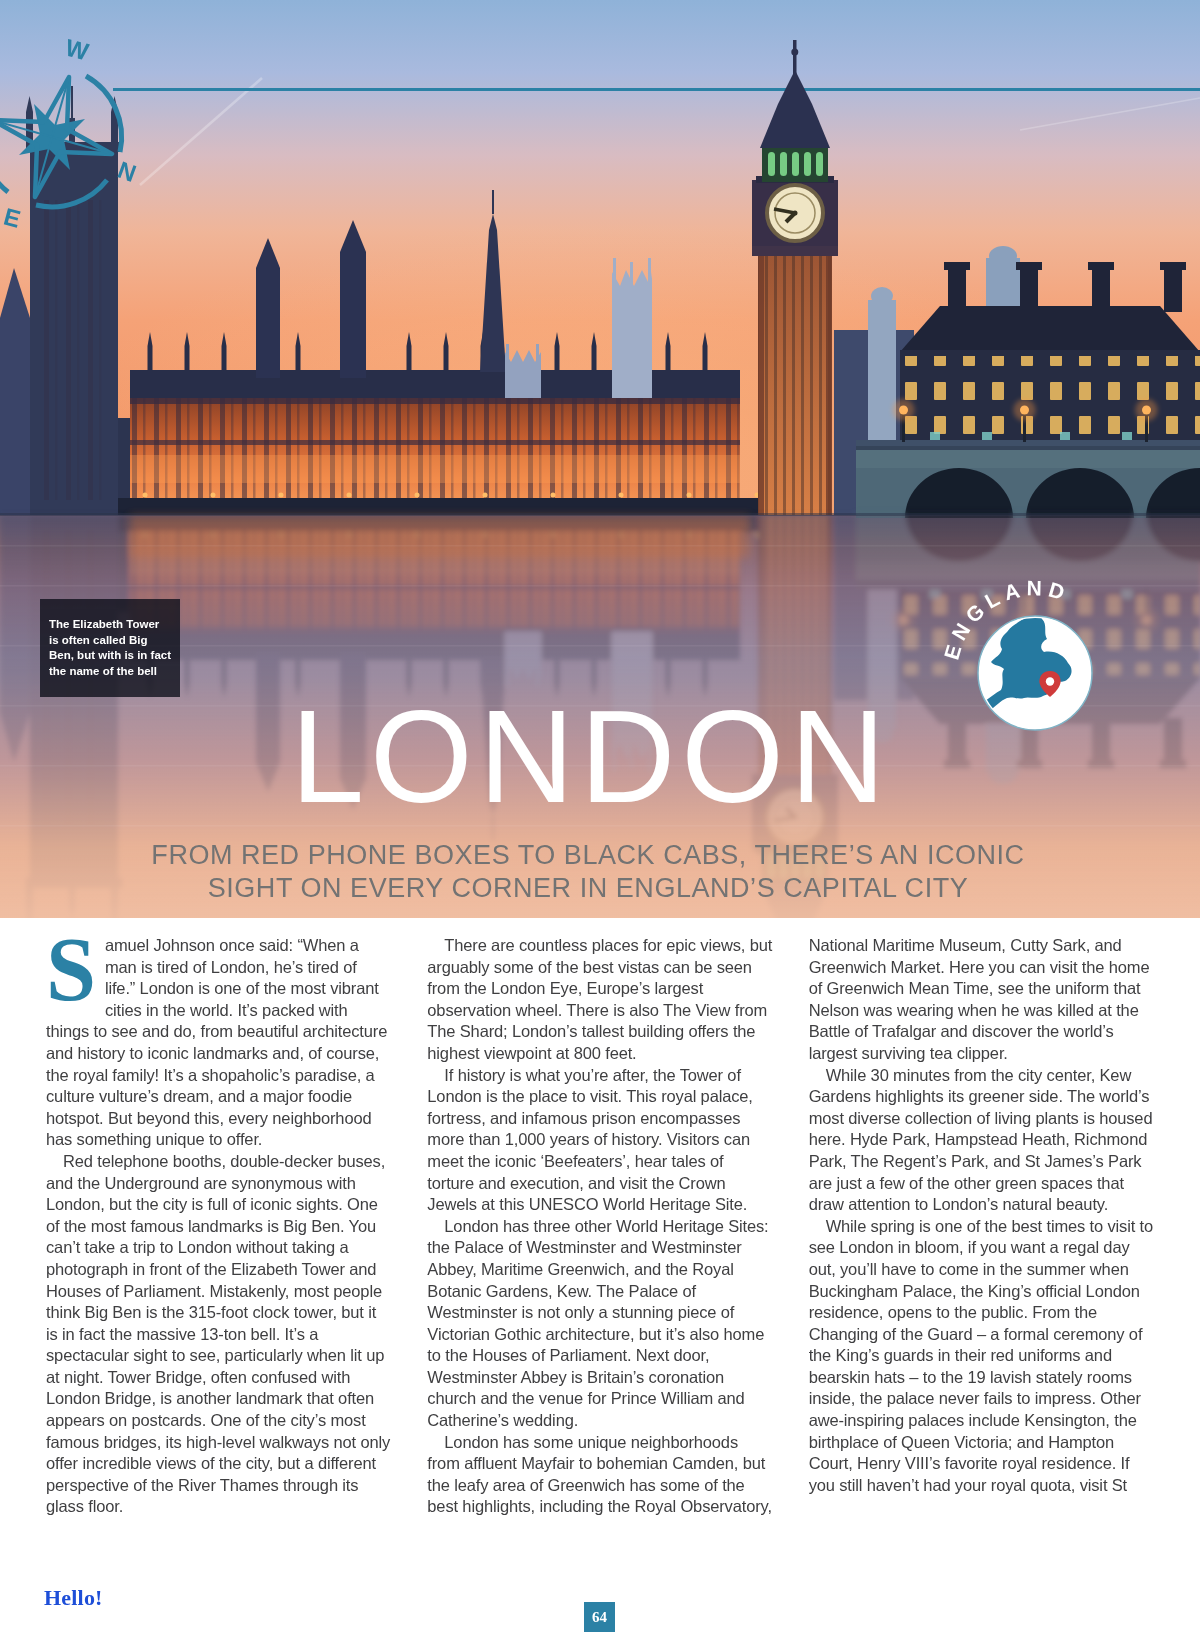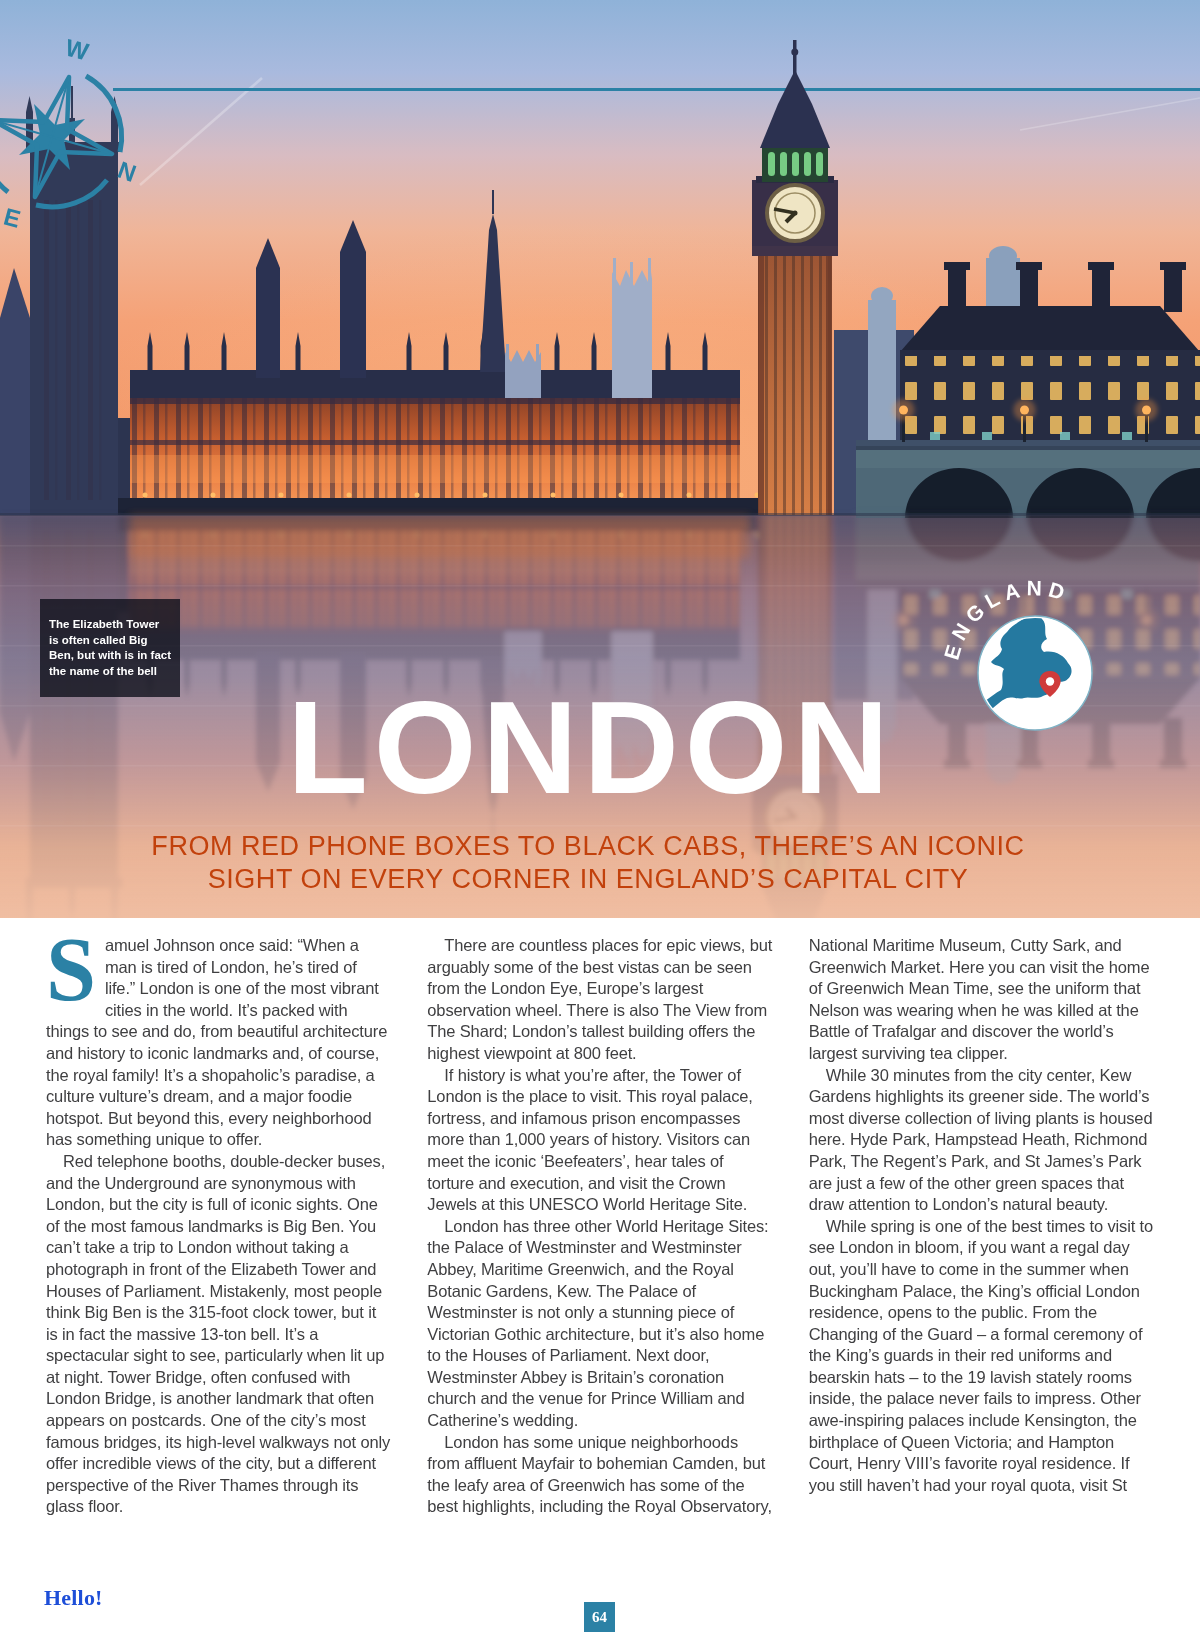--- a/index.html
+++ b/index.html
@@ -9,22 +9,22 @@
   
   .hero{position:relative;width:1200px;height:918px;overflow:hidden;}
   .hero .photo{position:absolute;left:0;top:0;}
   .compass{position:absolute;left:0;top:0;}
 
   .caption{position:absolute;left:40px;top:599px;background:rgba(12,14,24,.78);
     color:#fff;font-size:11.5px;line-height:15.5px;font-weight:700;padding:18px 9px;width:max-content;}
   .cap-line{display:block;white-space:nowrap;}
 
   .title-wrap{position:absolute;left:0;right:24px;top:682px;text-align:center;color:#fff;}
-  .title-wrap h1{margin:0;font-size:132px;line-height:1;font-weight:700;letter-spacing:.045em;text-indent:.045em;}
-  .subtitle{margin-top:16px;font-size:27px;line-height:33px;font-weight:400;letter-spacing:.02em;color:#c2410c;}
+  .title-wrap h1{margin:9px;font-size:132px;line-height:1;font-weight:400;letter-spacing:.045em;text-indent:.045em;}
+  .subtitle{margin-top:16px;font-size:27px;line-height:33px;font-weight:400;letter-spacing:.02em;color:#737373;}
 
   .badge{position:absolute;left:930px;top:575px;}
 
   
   .article{display:flex;gap:36px;padding:0 46px;box-sizing:border-box;margin-top:17px;color:#3f3f41;}
   .col{flex:1;min-width:0;}
   .article p{margin:0;font-size:16.5px;line-height:21.6px;letter-spacing:-.15px;}
   .article p.ind{text-indent:17px;}
   .dropcap{float:left;font-family:"Liberation Serif",serif;font-weight:700;font-size:90px;
     line-height:62px;height:64px;color:#2b81a5;margin:4px 9px 0 0;}

